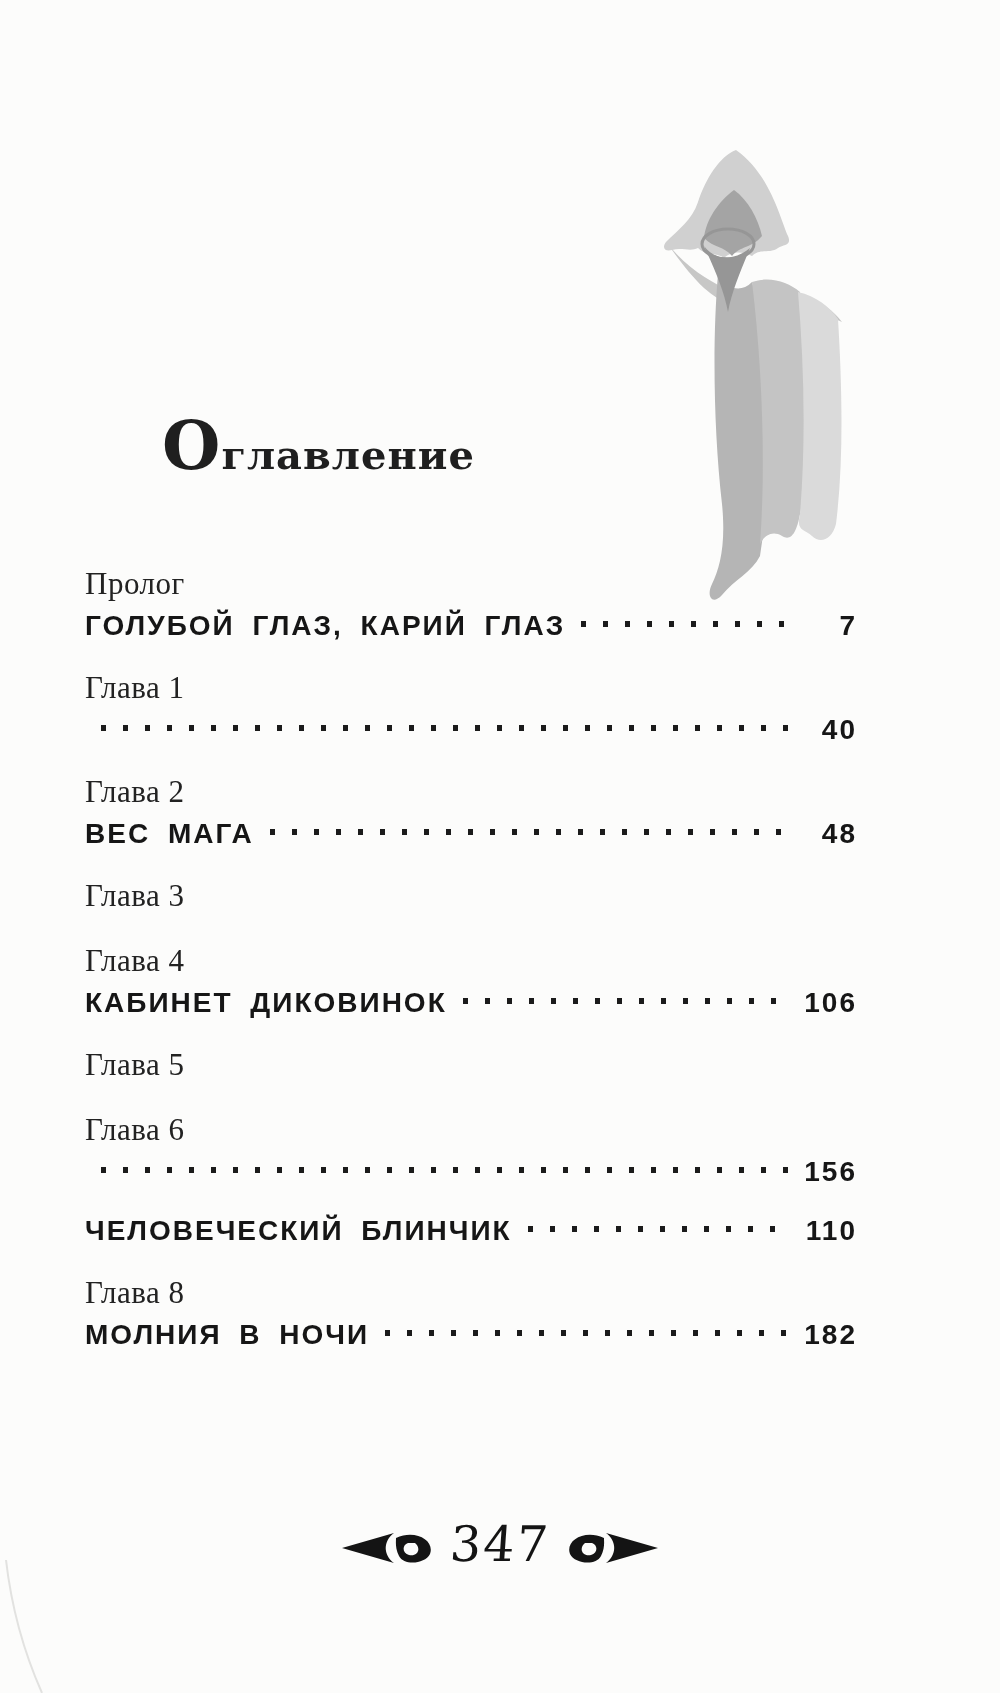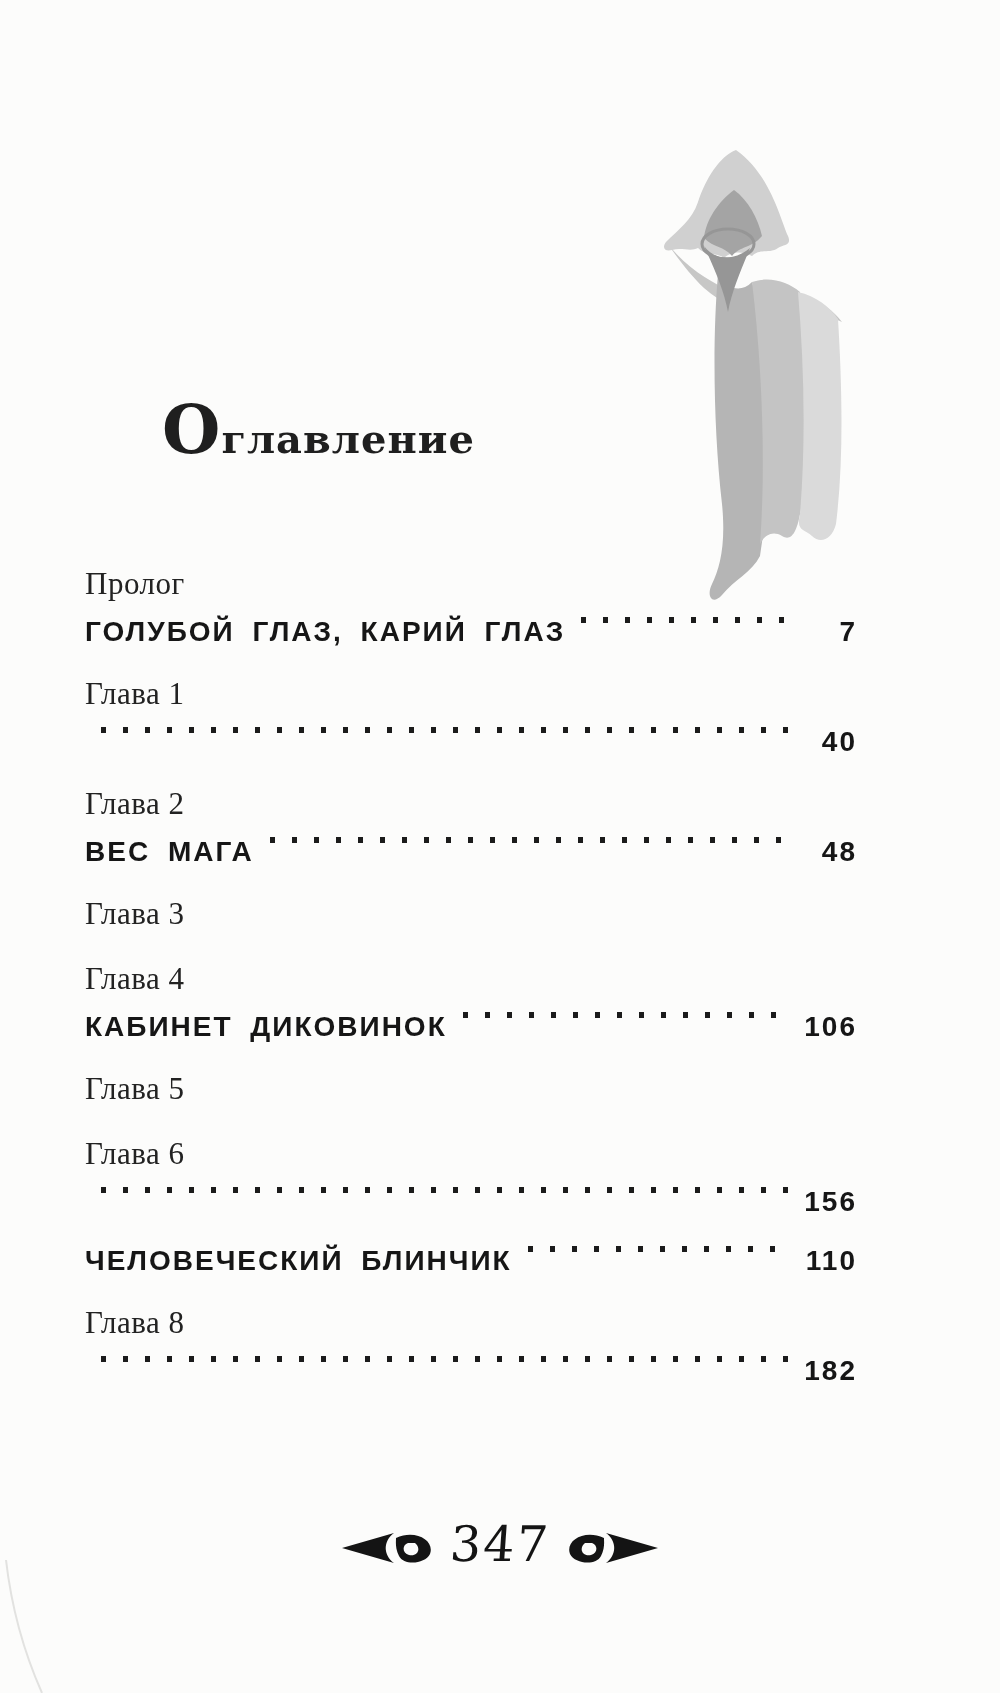--- a/index.html
+++ b/index.html
@@ -5,38 +5,38 @@
   html,body{margin:0;padding:0;}
   body{
     width:1000px;height:1693px;position:relative;overflow:hidden;
     background:#fcfcfb;color:#1c1c1c;
     font-family:"Liberation Serif", serif;
   }
   .page{position:absolute;inset:0;}
 
   
   .page-title{
-    position:absolute;left:162px;top:388px;
+    position:absolute;left:162px;top:404px;
     font-family:"DejaVu Serif", serif;
     font-size:40px;letter-spacing:1px;color:#1f1f1f;
     white-space:nowrap;
   }
   .page-title .cap{font-size:67px;line-height:0;}
 
   
   .illustration{position:absolute;left:654px;top:144px;width:196px;height:474px;}
 
   
   .toc{position:absolute;left:85px;top:566px;width:772px;}
   .toc-entry{margin-bottom:29px;}
   .entry-label{
     font-family:"Liberation Serif", serif;
     font-size:31px;line-height:36px;color:#222;letter-spacing:0.5px;
   }
-  .entry-row{display:flex;align-items:flex-start;margin-top:15px;height:30px;}
+  .entry-row{display:flex;align-items:center;margin-top:9px;height:30px;}
   .entry-title{
     font-family:"Liberation Sans", sans-serif;font-weight:700;
     font-size:28px;line-height:30px;letter-spacing:2px;word-spacing:8px;
     white-space:nowrap;color:#161616;
   }
   .leader{
     flex:1;height:6px;margin:0 8px 5px 16px;
     background:repeating-linear-gradient(to right,#1b1b1b 0 5px,transparent 5px 22px);
   }
   .entry-page{
@@ -156,20 +156,21 @@
       <div class="entry-row">
         <span class="entry-title">ЧЕЛОВЕЧЕСКИЙ БЛИНЧИК</span>
         <span class="leader"></span>
         <span class="entry-page">110</span>
       </div>
     </div>
 
     <div class="toc-entry">
       <div class="entry-label">Глава 8</div>
       <div class="entry-row">
+        <span class="entry-title">МОЛНИЯ В НОЧИ</span>
         <span class="leader"></span>
         <span class="entry-page">182</span>
       </div>
     </div>
   </div>
 
   <div class="footer">
     <svg class="flourish" viewBox="0 0 96 36" aria-hidden="true">
       <path fill="#141414" d="M2,18 L54,3 C43,11 43,25 54,33 Z"></path>
       <path fill="#141414" fill-rule="evenodd" d="M56,8 C76,-1 95,11 90,24

